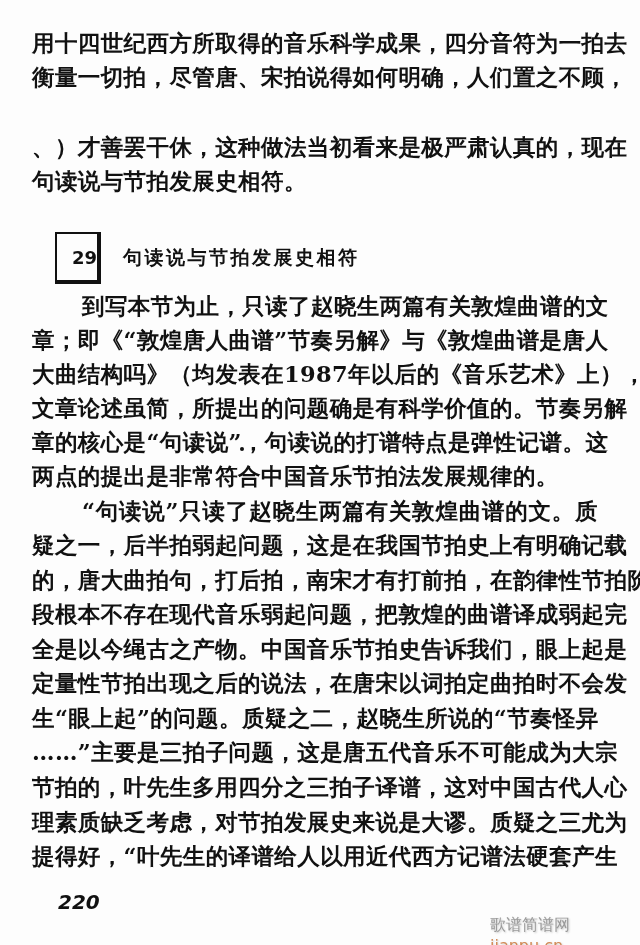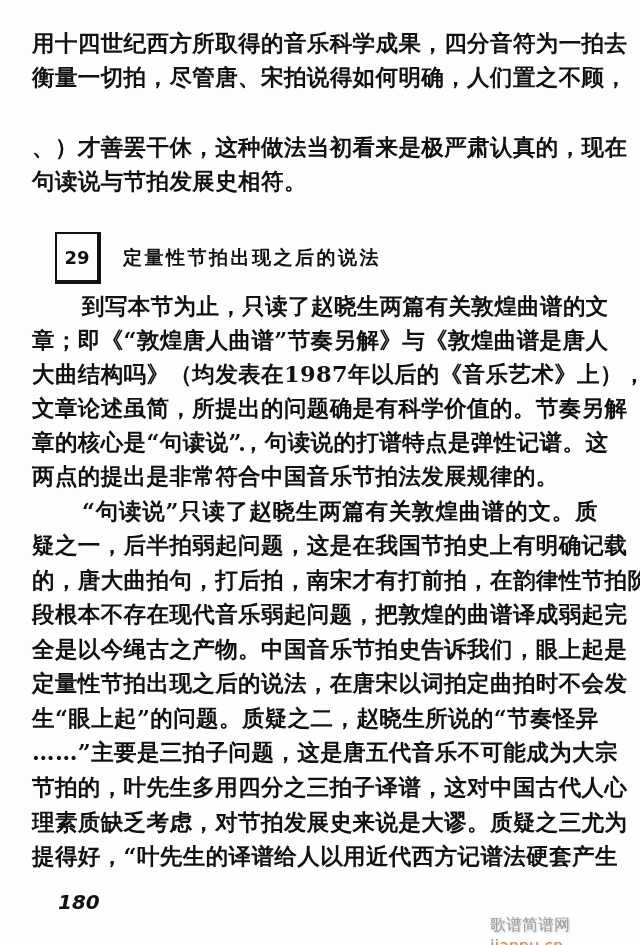--- a/index.html
+++ b/index.html
@@ -6,21 +6,21 @@
   body { width: 640px; height: 945px; position: relative; overflow: hidden;
          font-family: "DejaVu Serif", "Liberation Serif", serif; color: #111111; }
   .page { position: absolute; left: 0; top: 0; width: 640px; height: 945px; background: #fdfdfd; }
   .line { position: absolute; left: 32px; width: 566px; height: 30px; line-height: 30px;
           font-size: 22.5px; white-space: nowrap; text-align: justify; text-align-last: justify;
           letter-spacing: 0.4px; font-weight: 600; }
   .line.indent { left: 82px; width: 516px; }
   .line.last { text-align-last: left; }
   .section-box { position: absolute; left: 55px; top: 232px; width: 40px; height: 46px;
                  border: 2px solid #111; border-right-width: 4px; border-bottom-width: 4px;
-                 display: flex; align-items: center; justify-content: center;
+                 display: flex; align-items: center; justify-content: flex-end;
                  font-family: "DejaVu Sans", sans-serif; font-weight: bold; font-size: 18px; }
   .section-title { position: absolute; left: 123px; top: 242px; height: 30px; line-height: 30px;
                    font-family: "DejaVu Sans", sans-serif; font-weight: bold; font-size: 19px; letter-spacing: 2.5px; }
   .dot { position: absolute; width: 4px; height: 4px; border-radius: 50%; background: #111; }
   .page-number { position: absolute; left: 58px; top: 890px; font-family: "DejaVu Sans", sans-serif;
                  font-weight: bold; font-style: italic; font-size: 20px; }
   .watermark { position: absolute; left: 490px; top: 915px; font-family: "DejaVu Sans", sans-serif;
                font-size: 16px; color: #9a9a9a; text-shadow: 1px 1px 2px #cccccc; }
   .watermark .domain { color: #d28a55; }
 </style>
@@ -30,21 +30,21 @@
 <div class="page">
 
   <div class="line" style="top:28px">用十四世纪西方所取得的音乐科学成果，四分音符为一拍去</div>
   <div class="line" style="top:62px">衡量一切拍，尽管唐、宋拍说得如何明确，人们置之不顾，</div>
   <div class="line" style="top:132px">、）才善罢干休，这种做法当初看来是极严肃认真的，现在</div>
   <div class="line last" style="top:166px">句读说与节拍发展史相符。</div>
 
   <div class="section-box">
     <span>29</span>
   </div>
-  <div class="section-title">定量性节拍出现之后的说法</div>
+  <div class="section-title">句读说与节拍发展史相符</div>
 
   <div class="line indent" style="top:291px">到写本节为止，只读了赵晓生两篇有关敦煌曲谱的文</div>
   <div class="line" style="top:325px">章；即《“敦煌唐人曲谱”节奏另解》与《敦煌曲谱是唐人</div>
   <div class="line" style="top:359px">大曲结构吗》（均发表在1987年以后的《音乐艺术》上），</div>
   <div class="line" style="top:393px">文章论述虽简，所提出的问题确是有科学价值的。节奏另解</div>
   <div class="line" style="top:427px">章的核心是“句读说”，句读说的打谱特点是弹性记谱。这</div>
   <div class="line last" style="top:461px">两点的提出是非常符合中国音乐节拍法发展规律的。</div>
   <div class="line indent" style="top:496px">“句读说”只读了赵晓生两篇有关敦煌曲谱的文。质</div>
   <div class="line" style="top:530px">疑之一，后半拍弱起问题，这是在我国节拍史上有明确记载</div>
   <div class="line" style="top:565px">的，唐大曲拍句，打后拍，南宋才有打前拍，在韵律性节拍阶</div>
@@ -58,18 +58,18 @@
   <div class="line" style="top:841px">提得好，“叶先生的译谱给人以用近代西方记谱法硬套产生</div>
 
   <span class="dot" style="left:191px; top:447px"></span>
   <span class="dot" style="left:216px; top:447px"></span>
   <span class="dot" style="left:240px; top:447px"></span>
   <span class="dot" style="left:473px; top:447px"></span>
   <span class="dot" style="left:497px; top:447px"></span>
   <span class="dot" style="left:521px; top:447px"></span>
   <span class="dot" style="left:545px; top:447px"></span>
 
-  <div class="page-number">180</div>
+  <div class="page-number">220</div>
   <div class="watermark">
     <span>歌谱简谱网</span>
     <span class="domain">jianpu.cn</span>
   </div>
 </div>
 
 </body></html>

